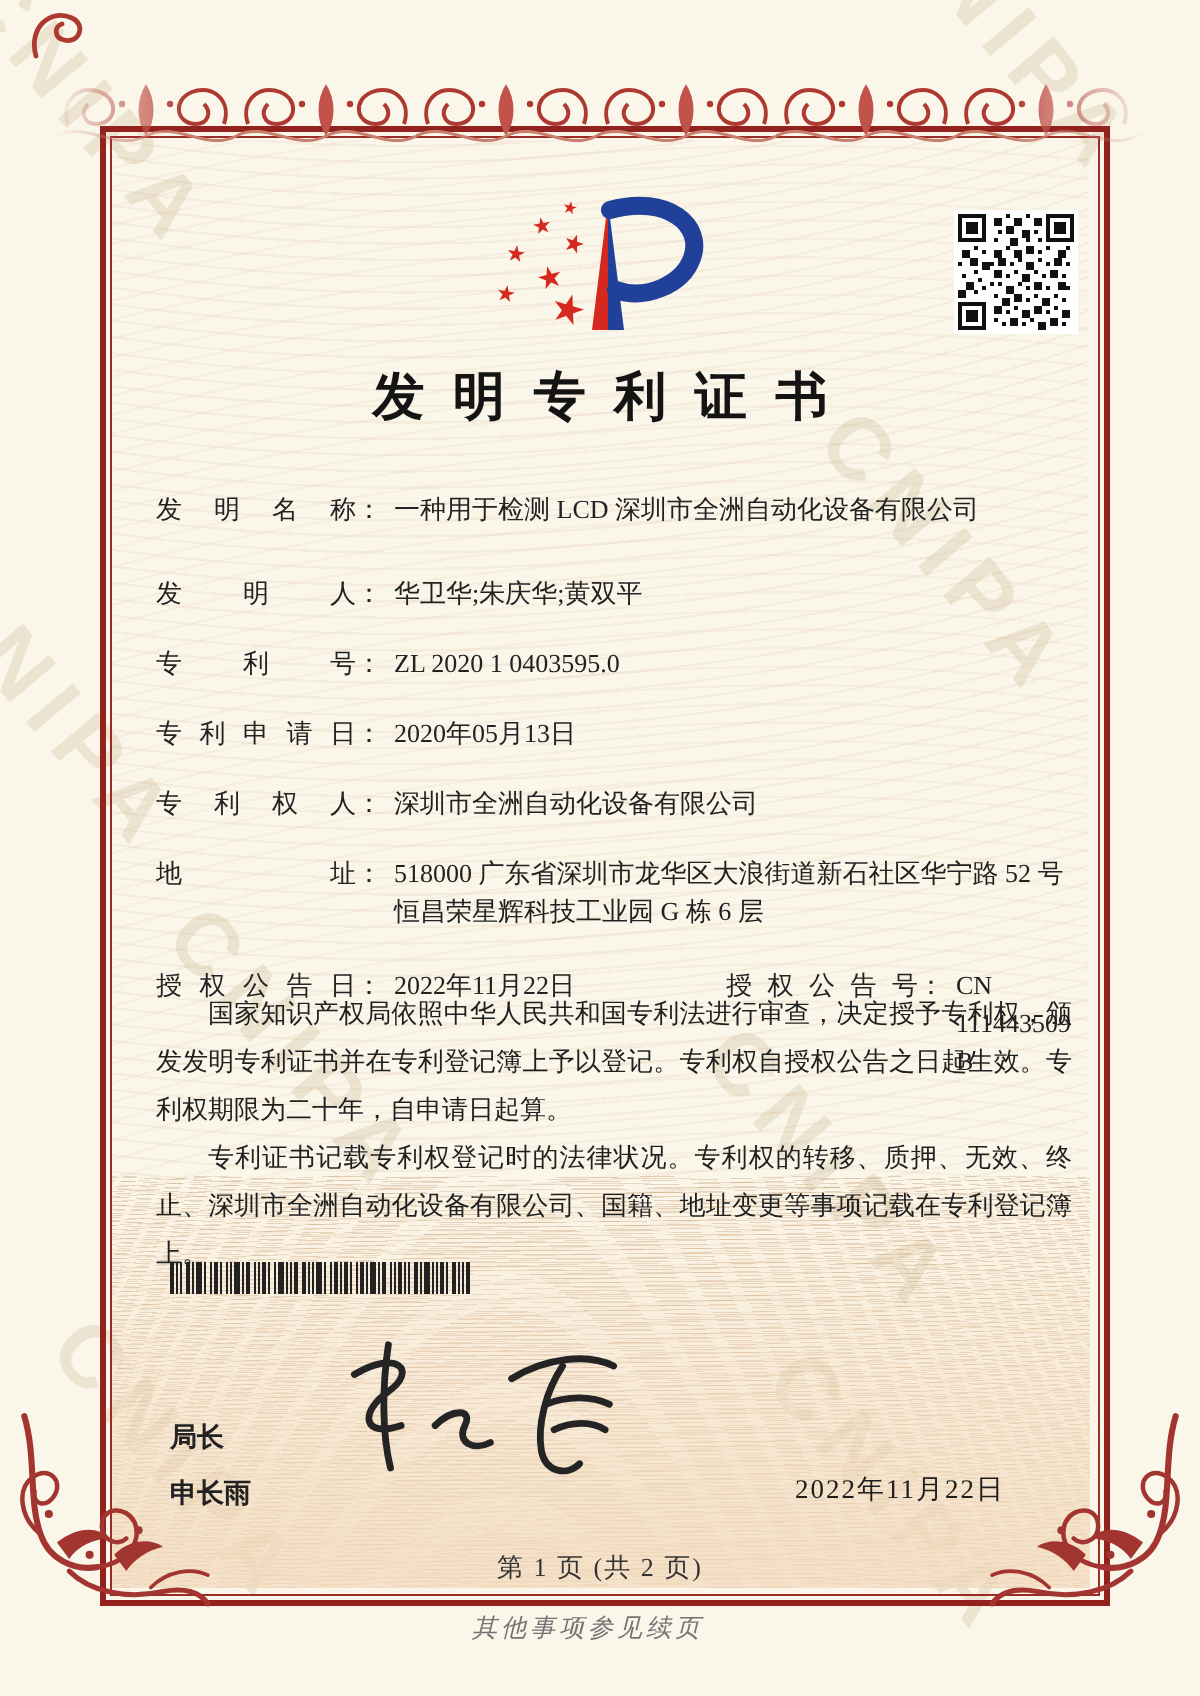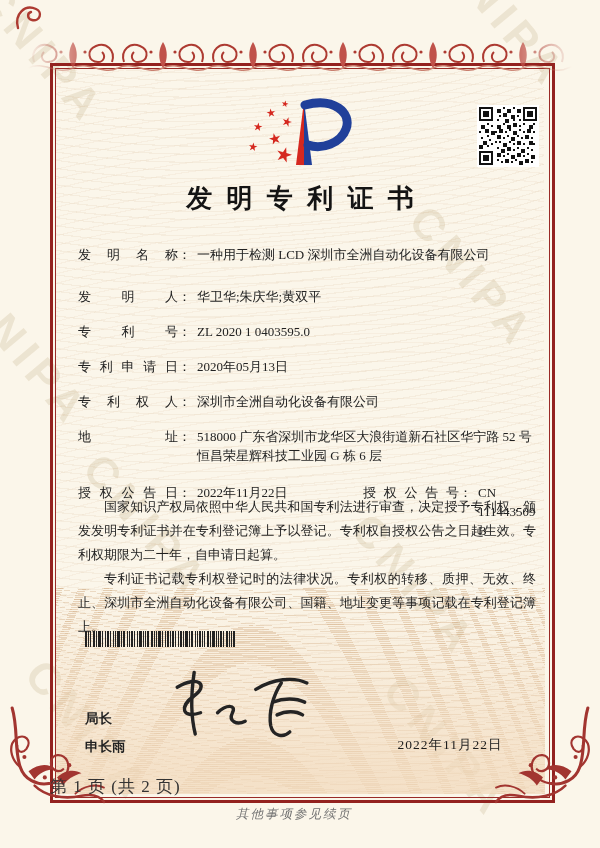--- a/index.html
+++ b/index.html
@@ -65,22 +65,22 @@
   .barcode{position:absolute;left:85px;top:631px;}
 
   .sign-title,.sign-name{position:absolute;left:85px;font-family:"Liberation Sans","DejaVu Sans",sans-serif;
          font-weight:700;font-size:13.5px;color:#222;margin-top:23px;}
   .sign-title{top:687px;}
   .sign-name{top:715px;}
   .signature{position:absolute;left:162px;top:666px;}
 
   .issue-date{position:absolute;left:360px;top:736px;width:180px;text-align:center;
               font-size:13.5px;letter-spacing:1px;color:#1d1d1d;}
-  .page-num{position:absolute;left:50px;top:775px;width:500px;
-            font-size:17px;letter-spacing:1px;color:#333;}
+  .page-num{position:absolute;left:50px;top:775px;width:500px;text-align:center;
+            font-size:13px;letter-spacing:1px;color:#333;}
   .foot-note{position:absolute;left:236px;top:806px;font-size:12.5px;font-style:italic;
              letter-spacing:2px;color:#737373;z-index:5;}
 </style>
 </head>
 <body>
 
 <div class="page">
 
   <div class="wm" style="left:-42px;top:28px;">CNIPA</div>
   <div class="wm" style="left:420px;top:-8px;">CNIPA</div>

